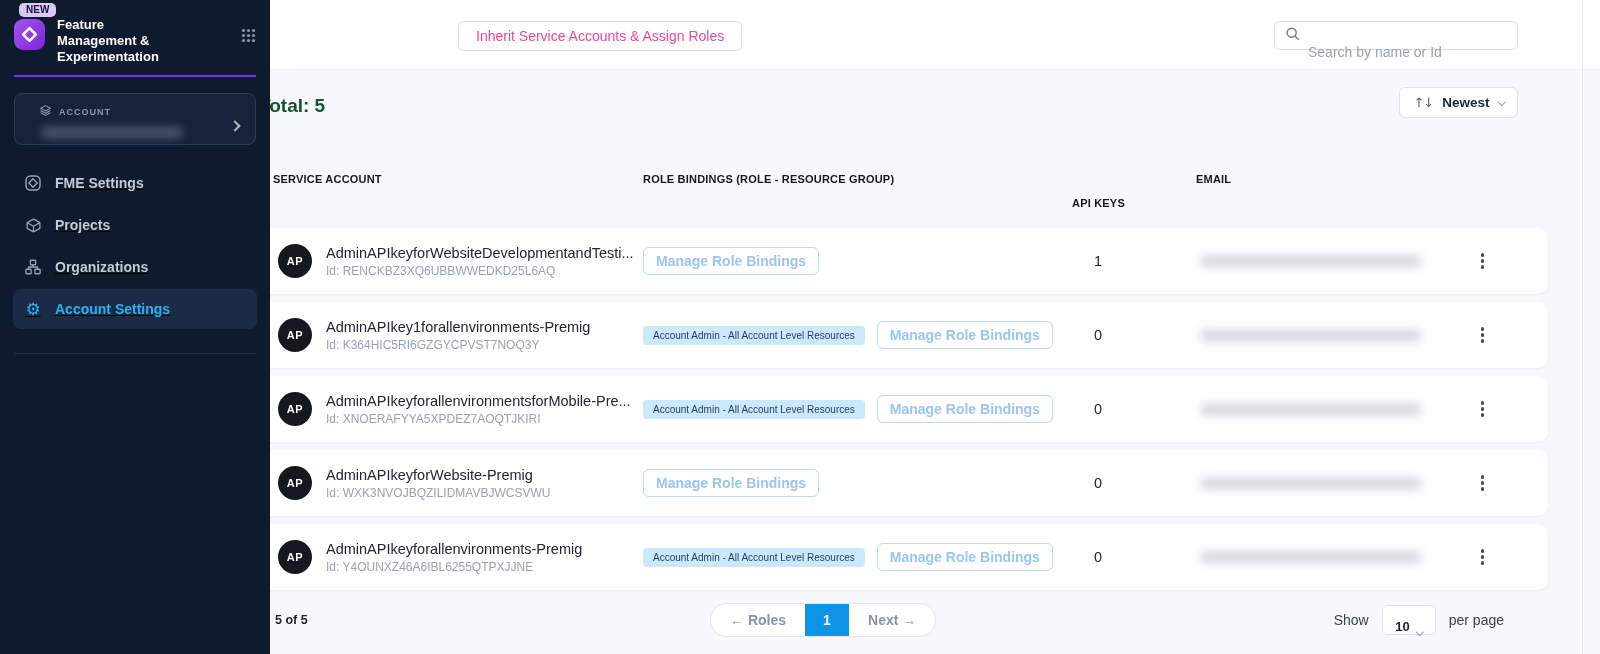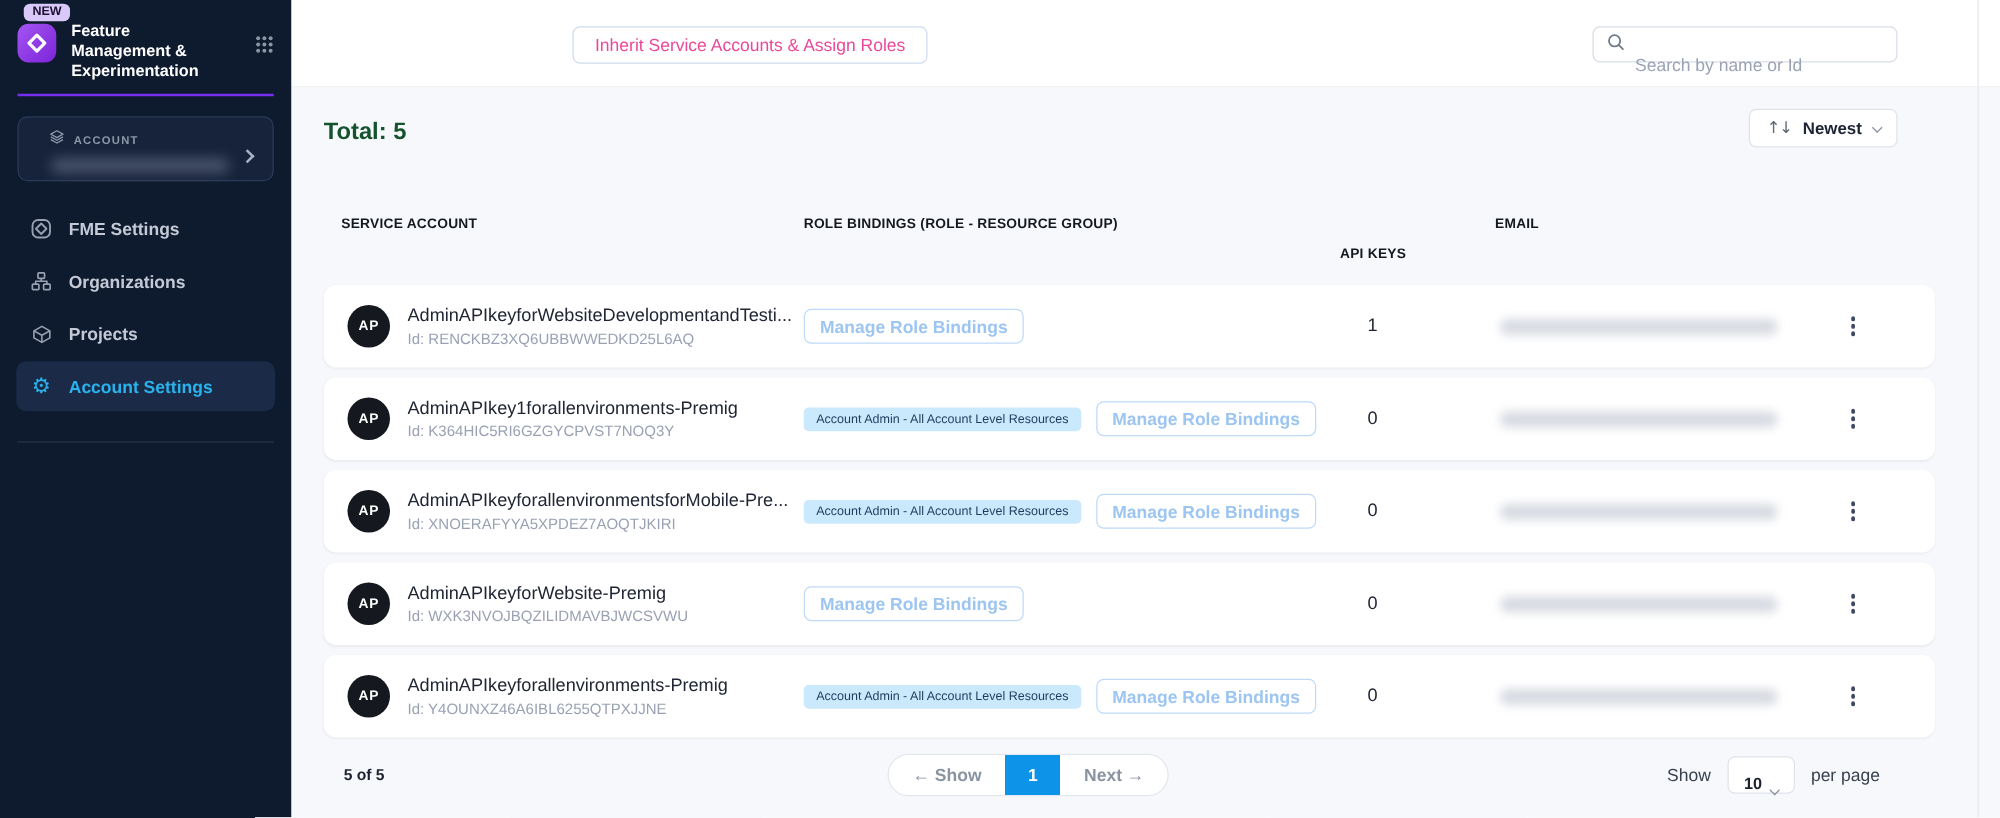--- a/index.html
+++ b/index.html
@@ -1,42 +1,42 @@
 <!DOCTYPE html>
 <html><head>
 <meta charset="utf-8">
 <style>
   * { margin:0; padding:0; box-sizing:border-box; }
   html,body { width:1600px; height:654px; font-family:"Liberation Sans", sans-serif; }
 
   .app { position:relative; width:1600px; height:654px; background:#f7f8fb; overflow:hidden; }
 
   
-  .sidebar { position:absolute; left:0; top:0; width:233px; height:100%; background:#0e1a2e; z-index:10; }
+  .sidebar { position:absolute; left:0; top:0; width:270px; height:100%; background:#0e1a2e; z-index:10; }
   .brand { position:relative; padding:12px 14px 0 14px; }
   .brand-row { display:flex; align-items:flex-start; }
   .logo { width:31px; height:31px; min-width:31px; border-radius:9px;
           background:linear-gradient(135deg,#a455f2 0%,#7c24d8 100%);
           display:flex; align-items:center; justify-content:center; margin-top:7px; }
   .new-badge { position:absolute; left:19px; top:3px; background:#d9c9f8; color:#1d1134;
                font-size:10px; font-weight:bold; padding:1px 7px 2px; border-radius:5px; z-index:2; }
   .brand-title { color:#ffffff; font-weight:bold; font-size:13px; line-height:16px;
                  margin-left:12px; width:112px; padding-top:5px; }
   .grid-icon { margin-left:auto; margin-top:16px; cursor:pointer; }
   .brand-underline { height:2px; background:#7a2ff0; margin:10px 14px 0; }
 
   .account-card { position:relative; margin:16px 14px 0; height:52px; background:#16233a;
                   border:1px solid #2b3c59; border-radius:8px; padding:9px 24px; cursor:pointer; }
   .account-label-row { display:flex; align-items:center; gap:7px; }
   .account-label { font-size:9px; font-weight:bold; letter-spacing:1px; color:#8d97a9; }
   .account-name-blur { margin-top:6px; margin-left:2px; width:142px; height:11px;
                        background:#4d5870; border-radius:5px; filter:blur(5px); }
   .account-chev { position:absolute; right:16px; top:22px; }
 
-  .menu { margin-top:18px; }
+  .menu { margin-top:18px;text-decoration:underline; }
   .menu-item { height:40px; margin:0 13px 2px; display:flex; align-items:center; gap:13px;
                padding-left:11px; border-radius:8px; color:#c3cad6; font-size:14px; font-weight:600;
                cursor:pointer; }
   .menu-item .micon { width:18px; display:flex; justify-content:center; }
   .menu-item.active { background:#1b2b47; color:#2ab2ec; }
   .menu-divider { height:1px; background:#243349; margin:24px 14px 0; }
 
   .chev { display:inline-block; width:7px; height:7px; border-right:1.8px solid #8a93a3;
           border-bottom:1.8px solid #8a93a3; transform:rotate(45deg); }
   .chev.right { transform:rotate(-45deg); width:8px; height:8px;
@@ -173,37 +173,37 @@
         <span class="micon">
           <svg width="18" height="18" viewBox="0 0 18 18" fill="none" stroke="#98a1b1" stroke-width="1.5" stroke-linejoin="round">
             <rect x="2" y="2" width="14" height="14" rx="4.5"></rect>
             <path d="M9 4.8 L13.2 9 L9 13.2 L4.8 9 Z"></path>
           </svg>
         </span>
         <span>FME Settings</span>
       </div>
       <div class="menu-item">
         <span class="micon">
+          <svg width="17" height="17" viewBox="0 0 24 24" fill="none" stroke="#98a1b1" stroke-width="1.8" stroke-linejoin="round">
+            <path d="M12 3 L21 8 L21 16 L12 21 L3 16 L3 8 Z"></path>
+            <path d="M3 8 L12 13 L21 8 M12 13 V21"></path>
+          </svg>
+        </span>
+        <span>Projects</span>
+      </div>
+      <div class="menu-item">
+        <span class="micon">
           <svg width="18" height="18" viewBox="0 0 24 24" fill="none" stroke="#98a1b1" stroke-width="1.8" stroke-linejoin="round">
             <rect x="8.5" y="3" width="7" height="6" rx="1"></rect>
             <rect x="2.5" y="15" width="7" height="6" rx="1"></rect>
             <rect x="14.5" y="15" width="7" height="6" rx="1"></rect>
             <path d="M12 9 V12 M6 15 V12 H18 V15"></path>
           </svg>
         </span>
         <span>Organizations</span>
-      </div>
-      <div class="menu-item">
-        <span class="micon">
-          <svg width="17" height="17" viewBox="0 0 24 24" fill="none" stroke="#98a1b1" stroke-width="1.8" stroke-linejoin="round">
-            <path d="M12 3 L21 8 L21 16 L12 21 L3 16 L3 8 Z"></path>
-            <path d="M3 8 L12 13 L21 8 M12 13 V21"></path>
-          </svg>
-        </span>
-        <span>Projects</span>
       </div>
       <div class="menu-item active">
         <span class="micon uicon" style="font-size:17px; color:#2ab2ec;">⚙</span>
         <span>Account Settings</span>
       </div>
     </div>
     <div class="menu-divider"></div>
   </div>
 
   <div class="main">
@@ -361,21 +361,21 @@
                 <i></i>
                 <i></i>
               </span>
     </div>
   </div>
 </div>
 
       <div class="pagination">
         <div class="count">5 of 5</div>
         <div class="pager">
-          <button class="pager-btn">← Show</button>
+          <button class="pager-btn">← Roles</button>
           <button class="pager-page">1</button>
           <button class="pager-btn">Next →</button>
         </div>
         <div class="page-size">
           <span>Show</span>
           <span class="size-select">
             <span class="val">10</span>
             <span class="chev sm"></span>
           </span>
           <span>per page</span>

